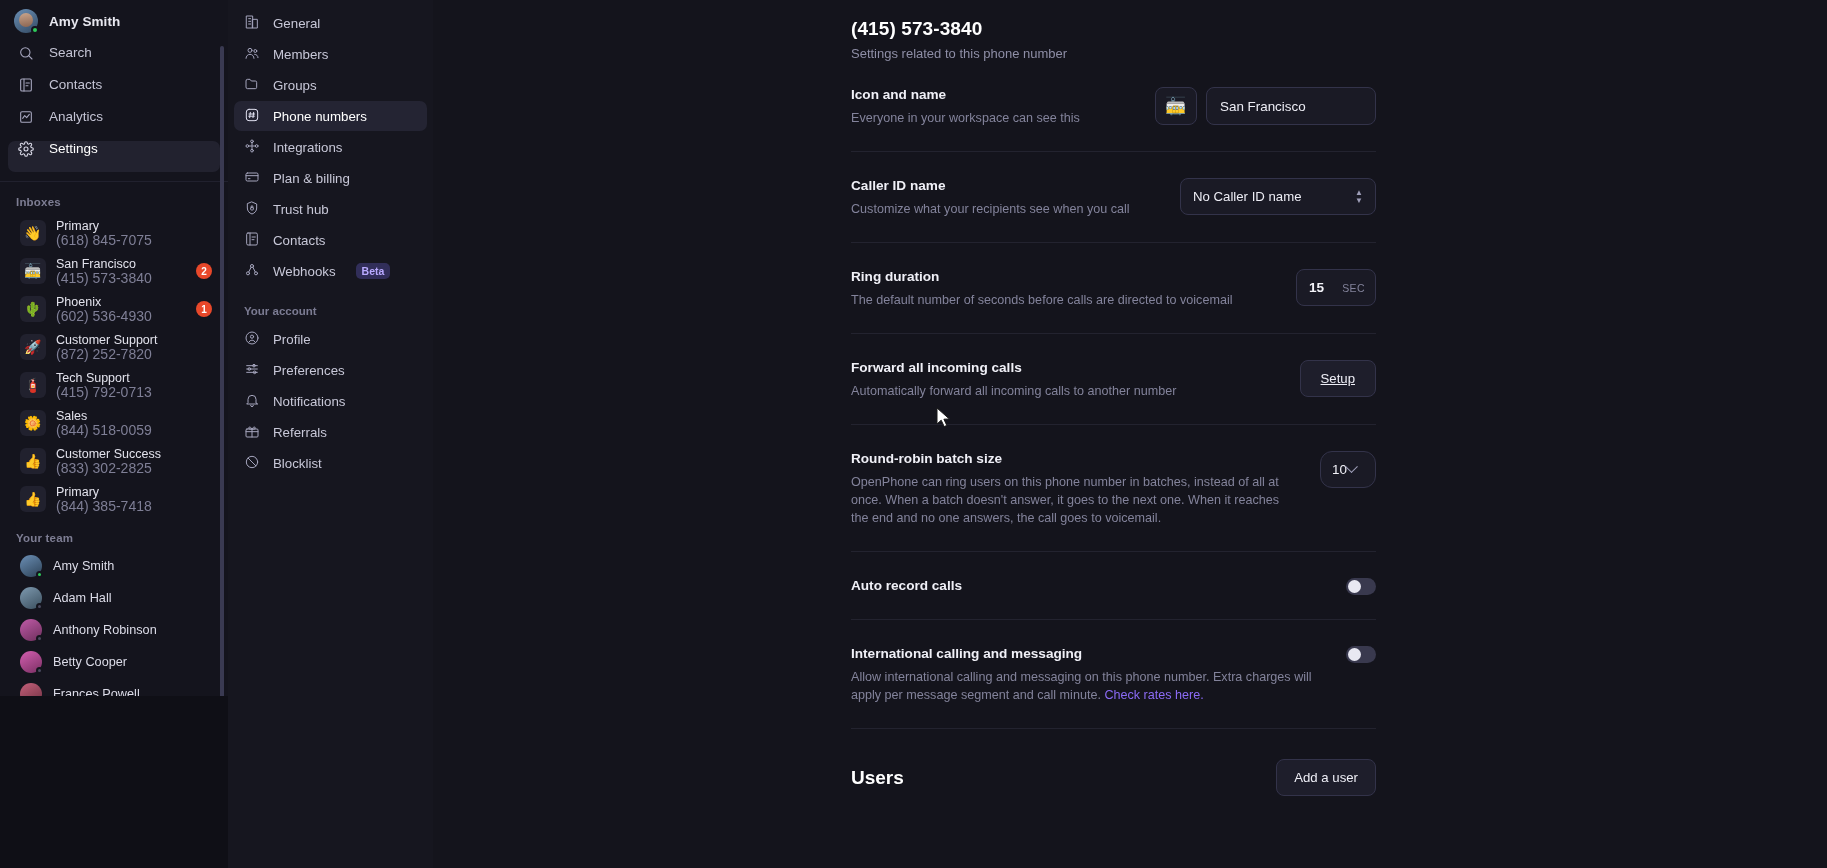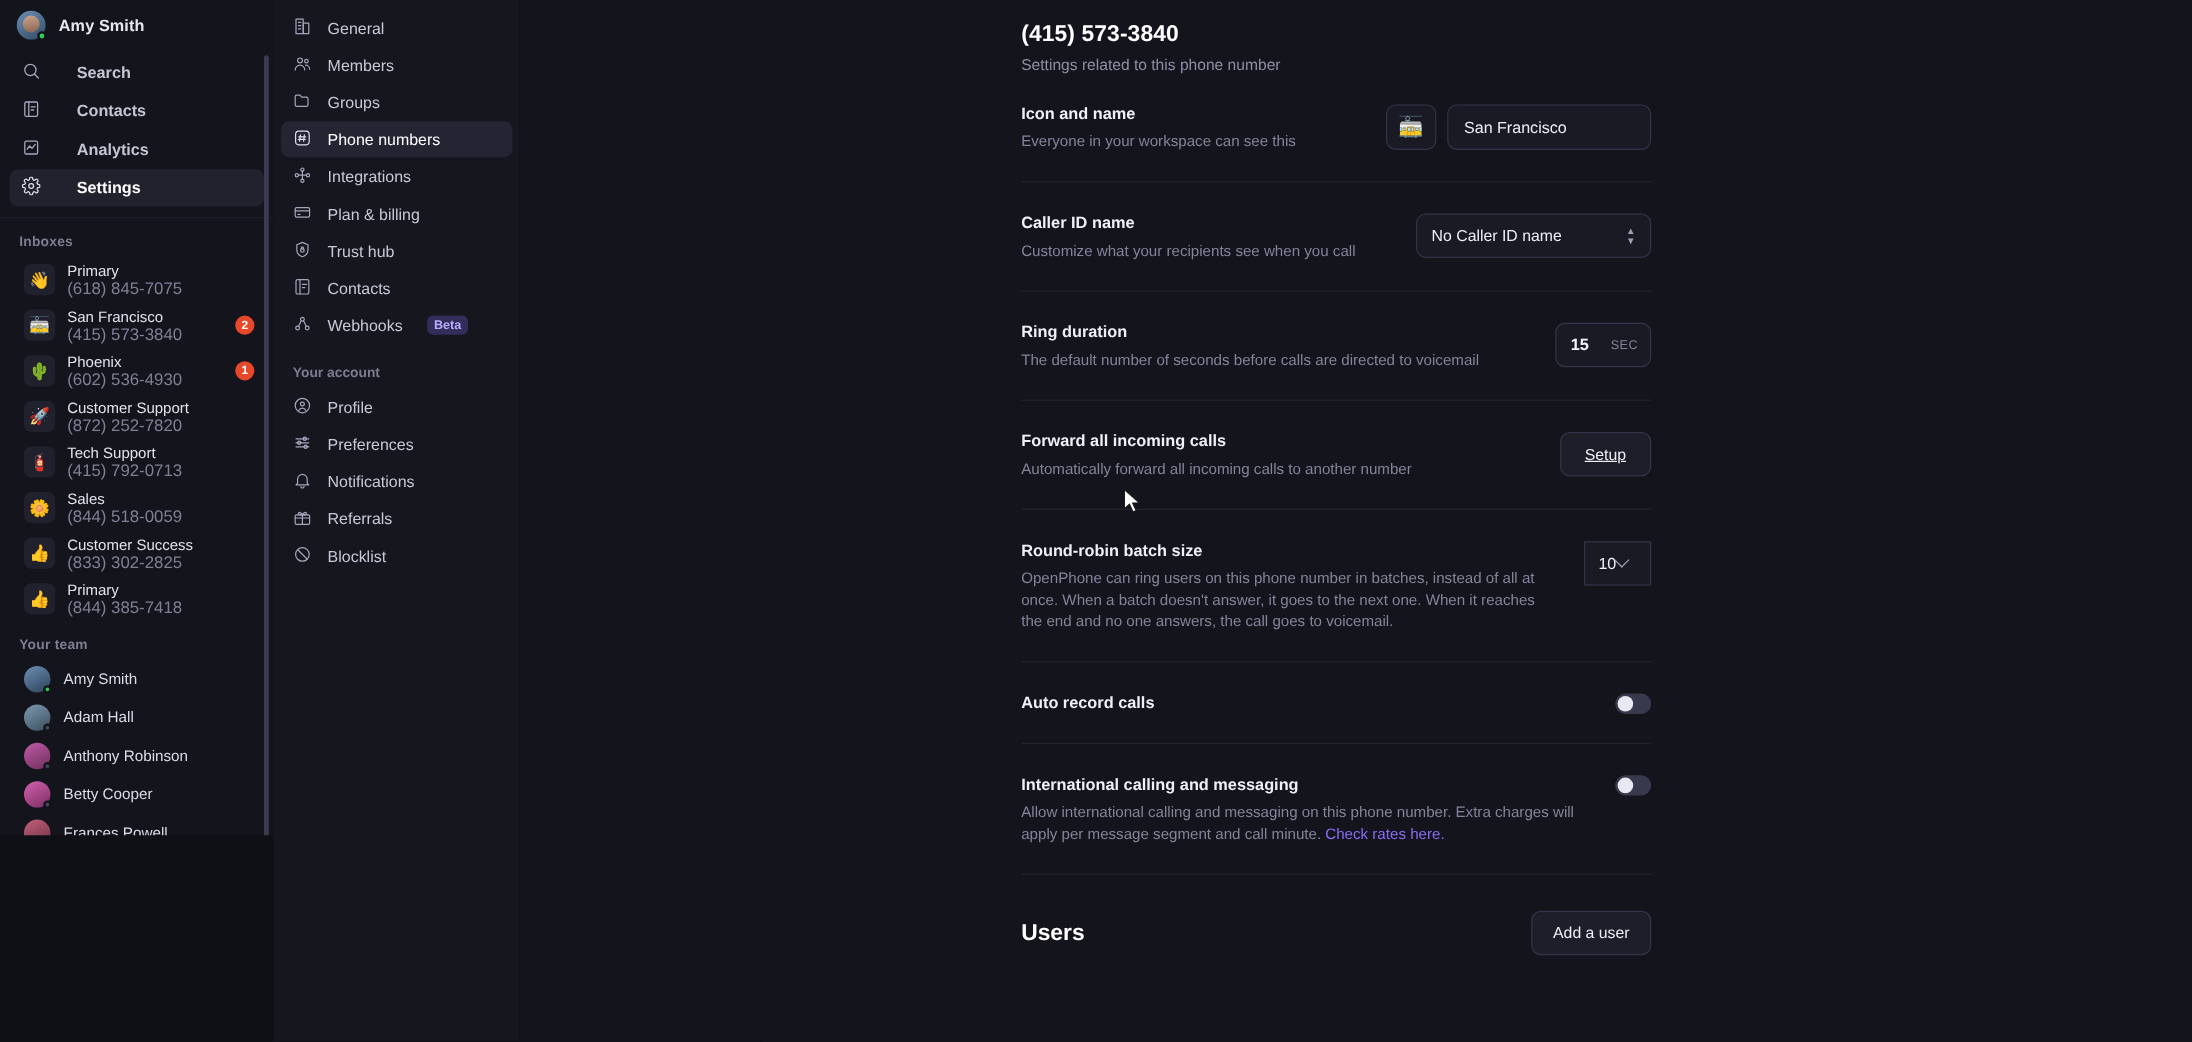--- a/index.html
+++ b/index.html
@@ -28,23 +28,23 @@
     border-radius:50%; background:linear-gradient(170deg,#caa58c,#8a6450);
   }
   .avatar .dot {
     position: absolute; right: -1px; bottom: -1px; width: 8px; height: 8px;
     border-radius: 50%; background: #2ecc5a; border: 2px solid #14141d;
   }
   .user-name { font-size: 13.5px; color: #e7e7ef; font-weight: 600; letter-spacing:.1px;}
 
   .nav-list { padding: 0 8px; }
   .nav-item {
-    display: flex; align-items: center; gap: 30px;
+    display: flex; align-items: flex-start; gap: 15px;
     height: 31px; padding: 0 10px; border-radius: 7px;
-    color: #c4c4d4; font-size: 13.5px; cursor: pointer; margin-bottom: 1px; font-weight: bold;
+    color: #c4c4d4; font-size: 13.5px; cursor: pointer; margin-bottom: 1px;
   }
   .nav-item.active { background: #22222f; color: #fff; }
   .nav-item svg { width: 16px; height: 16px; flex: 0 0 16px; stroke: #a8a8c0; fill: none;
     stroke-width: 1.6; stroke-linecap: round; stroke-linejoin: round; }
   .nav-item.active svg { stroke: #dcdcea; }
 
   .divider-line { height:1px; background:#21212e; margin: 9px 0 0 0; }
 
   .section-label {
     font-size: 11.5px; color: #7d7d93; font-weight: 600;
@@ -139,21 +139,21 @@
   }
   .ring-val { font-size: 13.6px; color: #f2f2f8; font-weight: 600; }
   .ring-unit { font-size: 10.5px; color: #83839b; letter-spacing: .4px; }
   .setup-btn {
     height: 37px; padding: 0 20px; border-radius: 8px; border: 1px solid #33334a;
     background: #1e1e2b; color: #eeeef6; font-size: 13.2px; cursor: pointer;
     font-family: "Liberation Sans", sans-serif;
     text-decoration: underline;
   }
   .batch-box {
-    width: 56px; height: 37px; border: 1px solid #33334a; border-radius: 0;
+    width: 56px; height: 37px; border: 1px solid #33334a; border-radius: 12px;
     background: #1a1a25; display: flex; align-items: center; justify-content: flex-start;
     padding: 0 8px 0 11px; cursor: pointer;
   }
   .batch-val { font-size: 13.4px; color: #f2f2f8; }
   .chev { width: 9px; height: 9px; border-right: 1.6px solid #9e9eb8;
     border-bottom: 1.6px solid #9e9eb8; transform: rotate(45deg) translate(-2px,-2px); }
   .toggle {
     width: 30px; height: 17px; border-radius: 9px; background: #39394e;
     position: relative; cursor: pointer; flex: 0 0 30px;
   }

